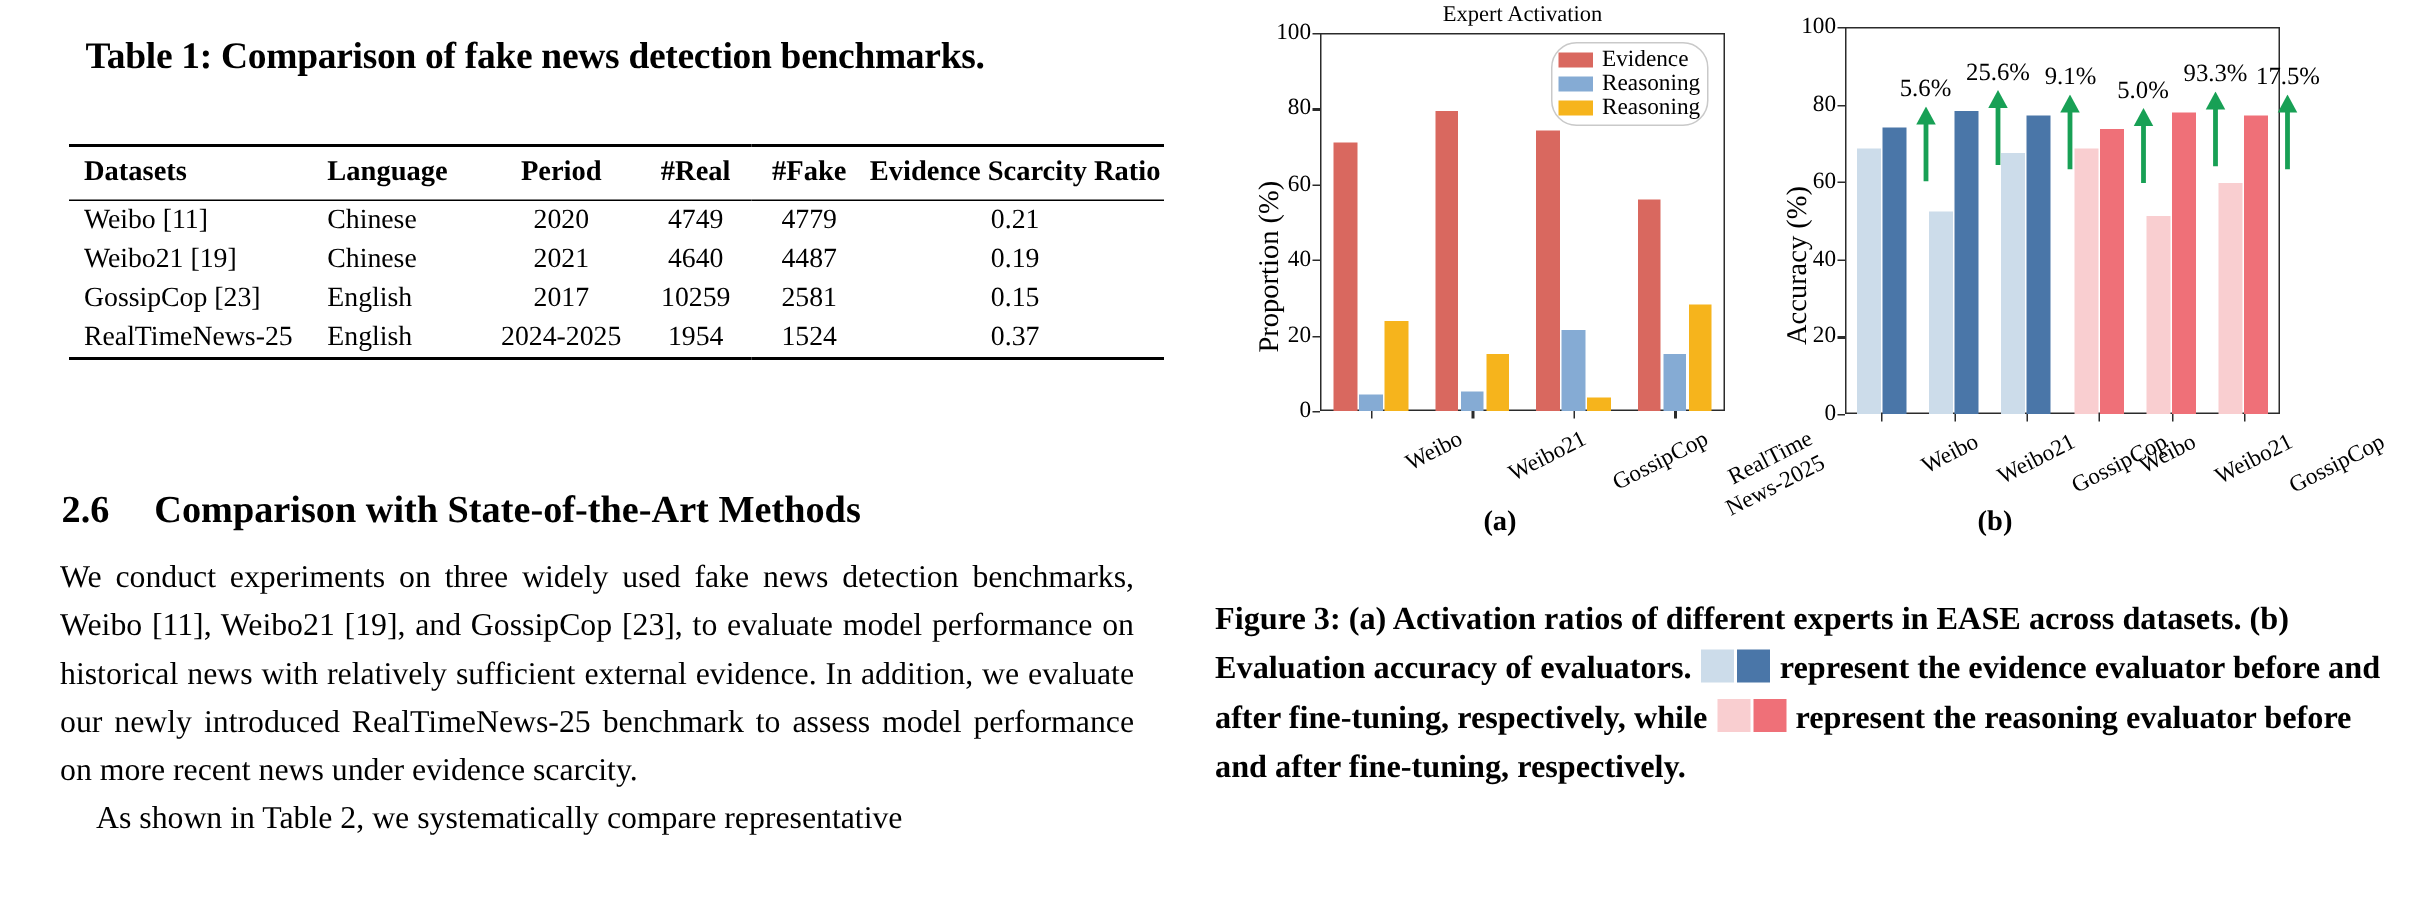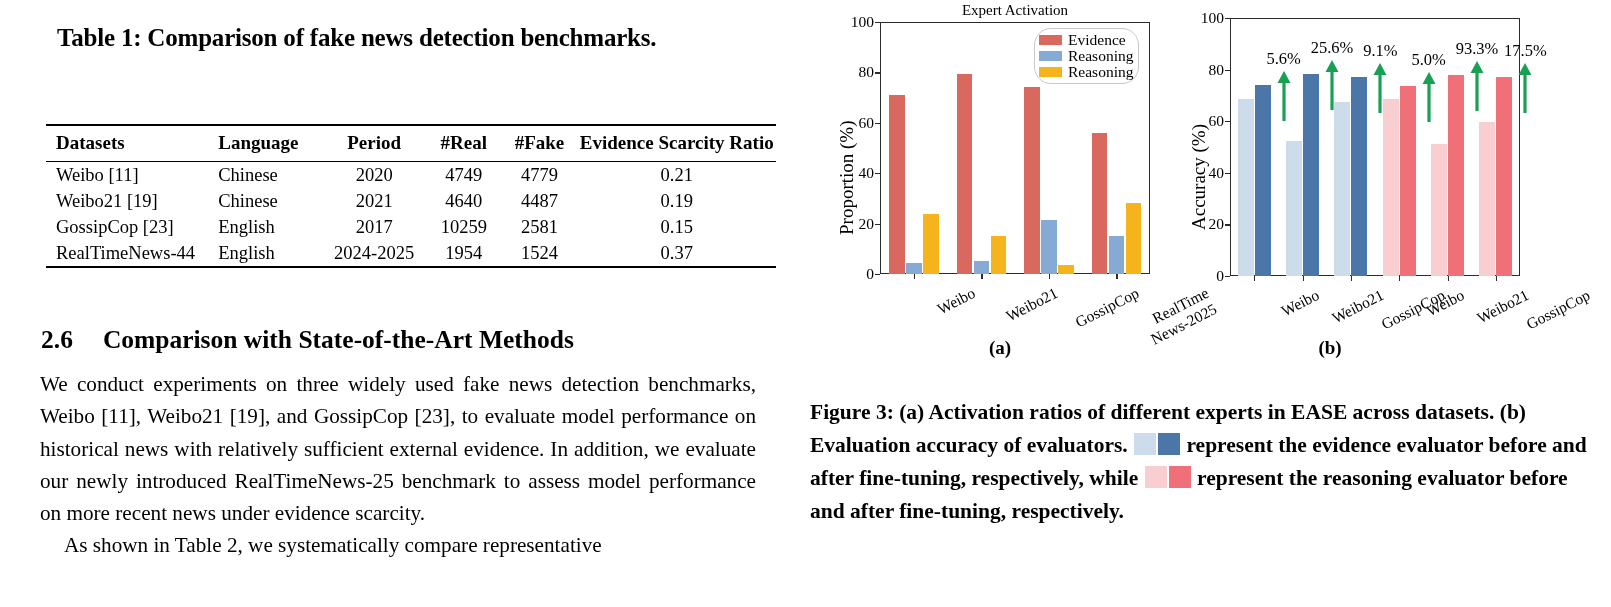--- a/index.html
+++ b/index.html
@@ -29,21 +29,20 @@
     letter-spacing: -0.2px;
     white-space: nowrap;
   }
 
   #benchmark-table {
     position: absolute;
     left: 46px; top: 96px;
     width: 730px;
     border-collapse: collapse;
     font-size: 18.5px;
-    margin-top: 28px;
   }
   #benchmark-table thead th {
     font-weight: bold;
     font-size: 19px;
     padding: 6px 0 7px 0;
     white-space: nowrap;
   }
   #benchmark-table tbody td {
     padding: 2.5px 0;
     white-space: nowrap;
@@ -246,21 +245,21 @@
       </tr>
       <tr>
         <td class="col-dataset">GossipCop [23]</td>
         <td class="col-language">English</td>
         <td class="col-period">2017</td>
         <td class="col-real">10259</td>
         <td class="col-fake">2581</td>
         <td class="col-ratio">0.15</td>
       </tr>
       <tr class="rule-bottom">
-        <td class="col-dataset">RealTimeNews-44</td>
+        <td class="col-dataset">RealTimeNews-25</td>
         <td class="col-language">English</td>
         <td class="col-period">2024-2025</td>
         <td class="col-real">1954</td>
         <td class="col-fake">1524</td>
         <td class="col-ratio">0.37</td>
       </tr>
     </tbody>
   </table>
 
   <div id="section-heading">

